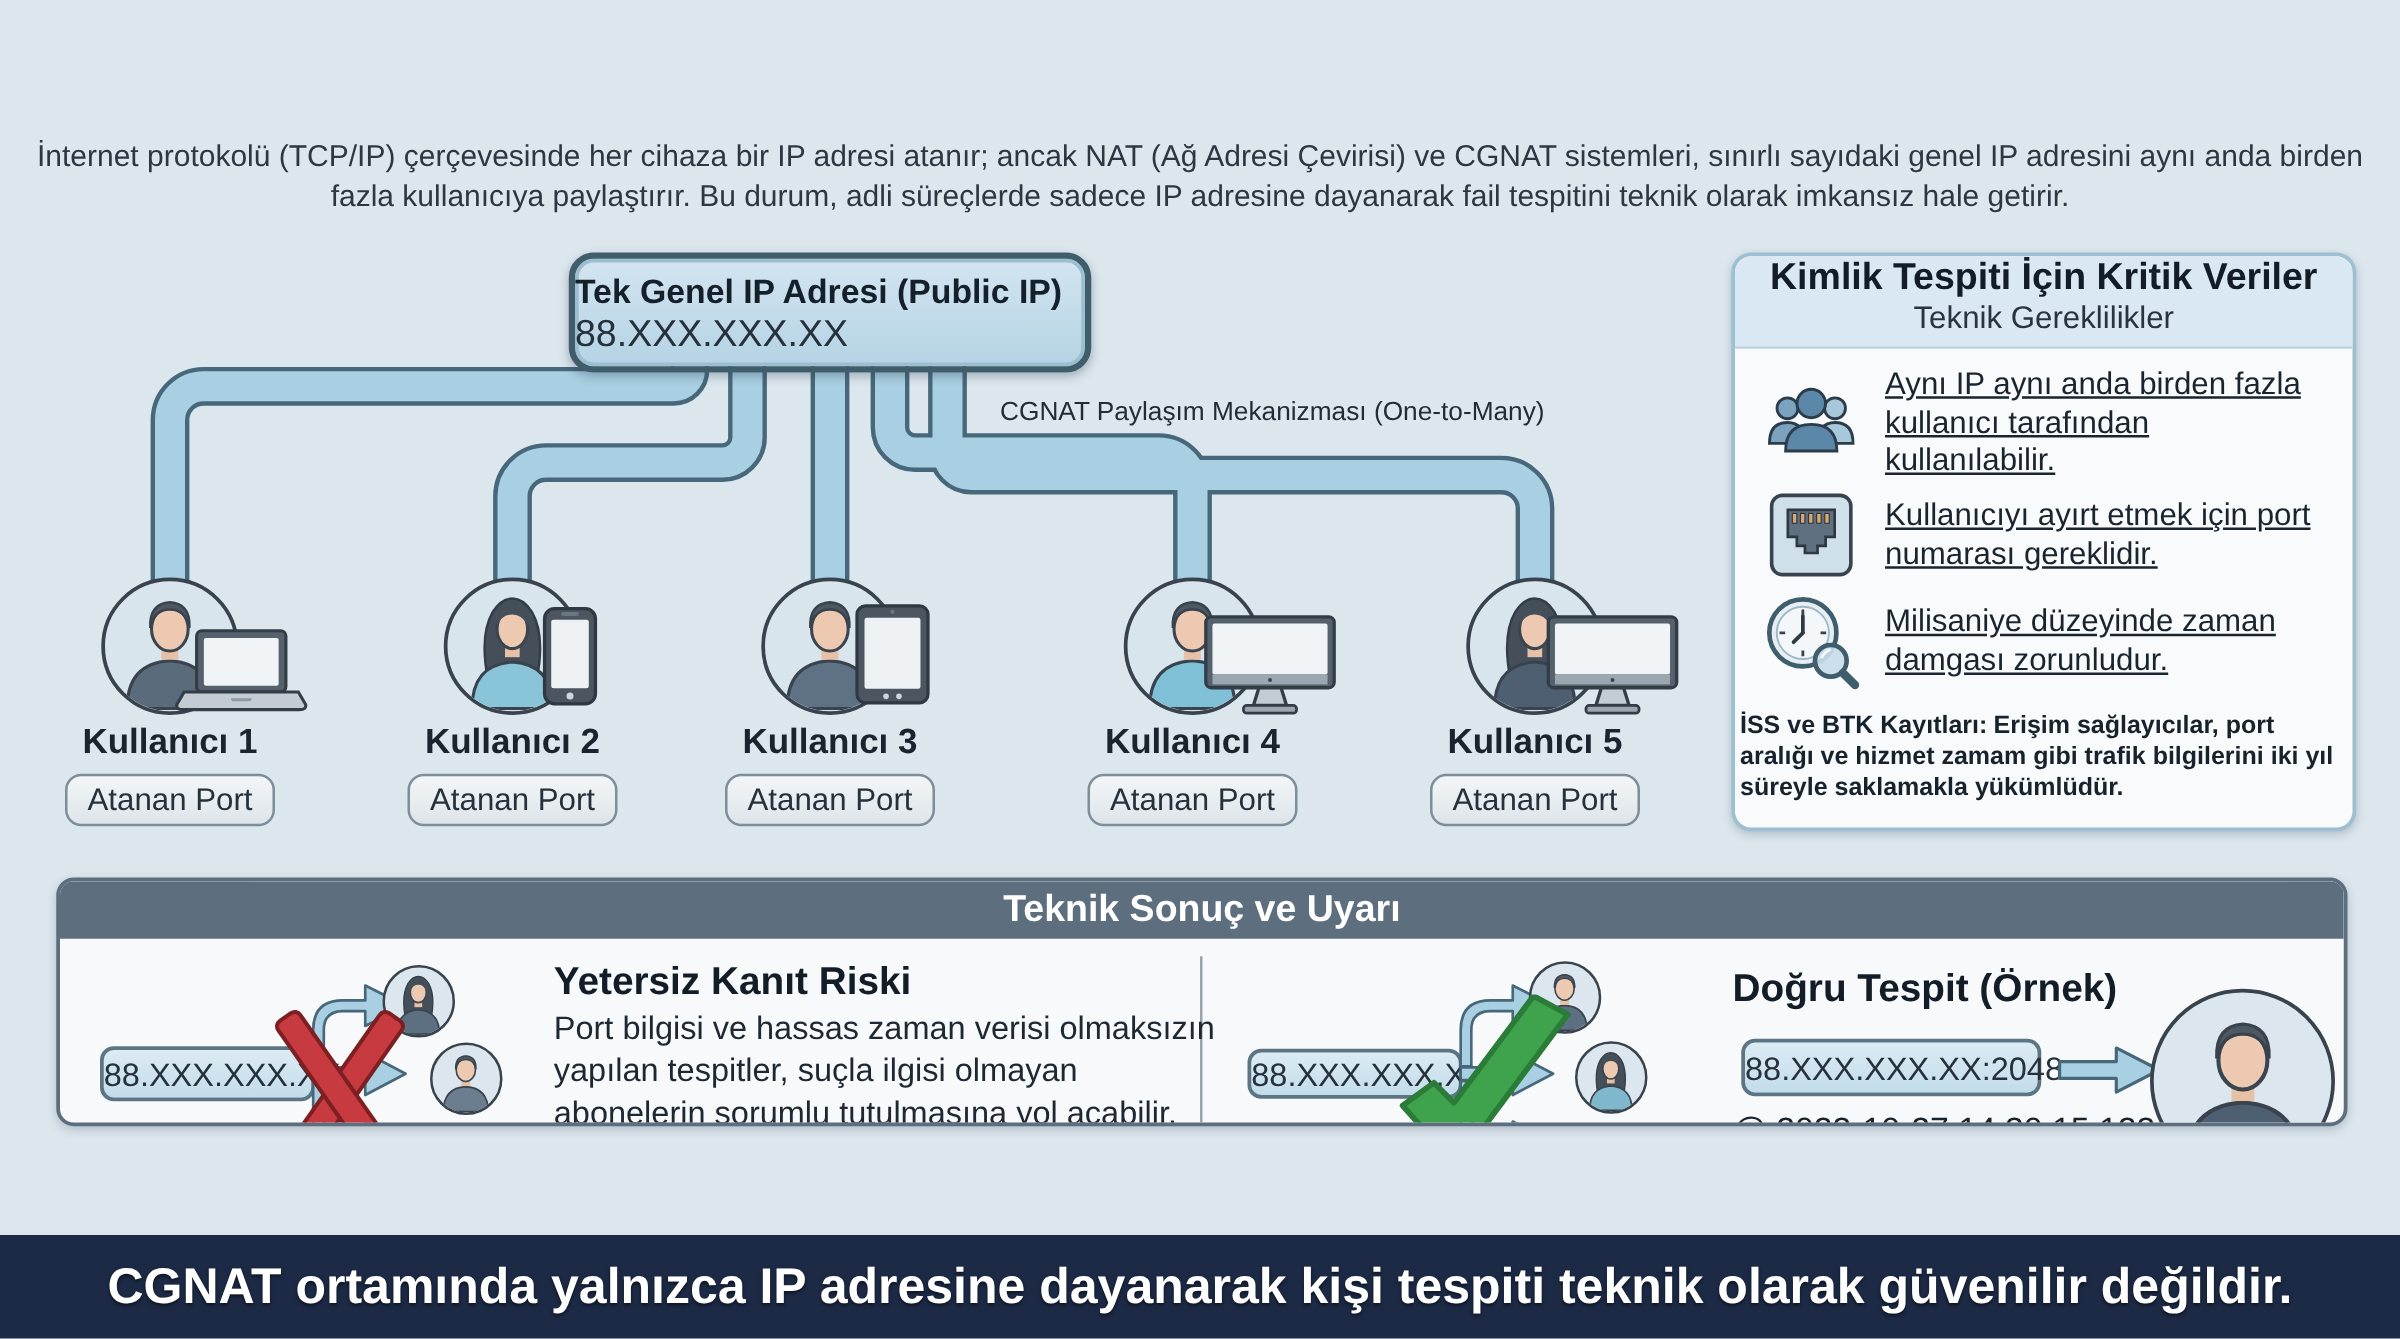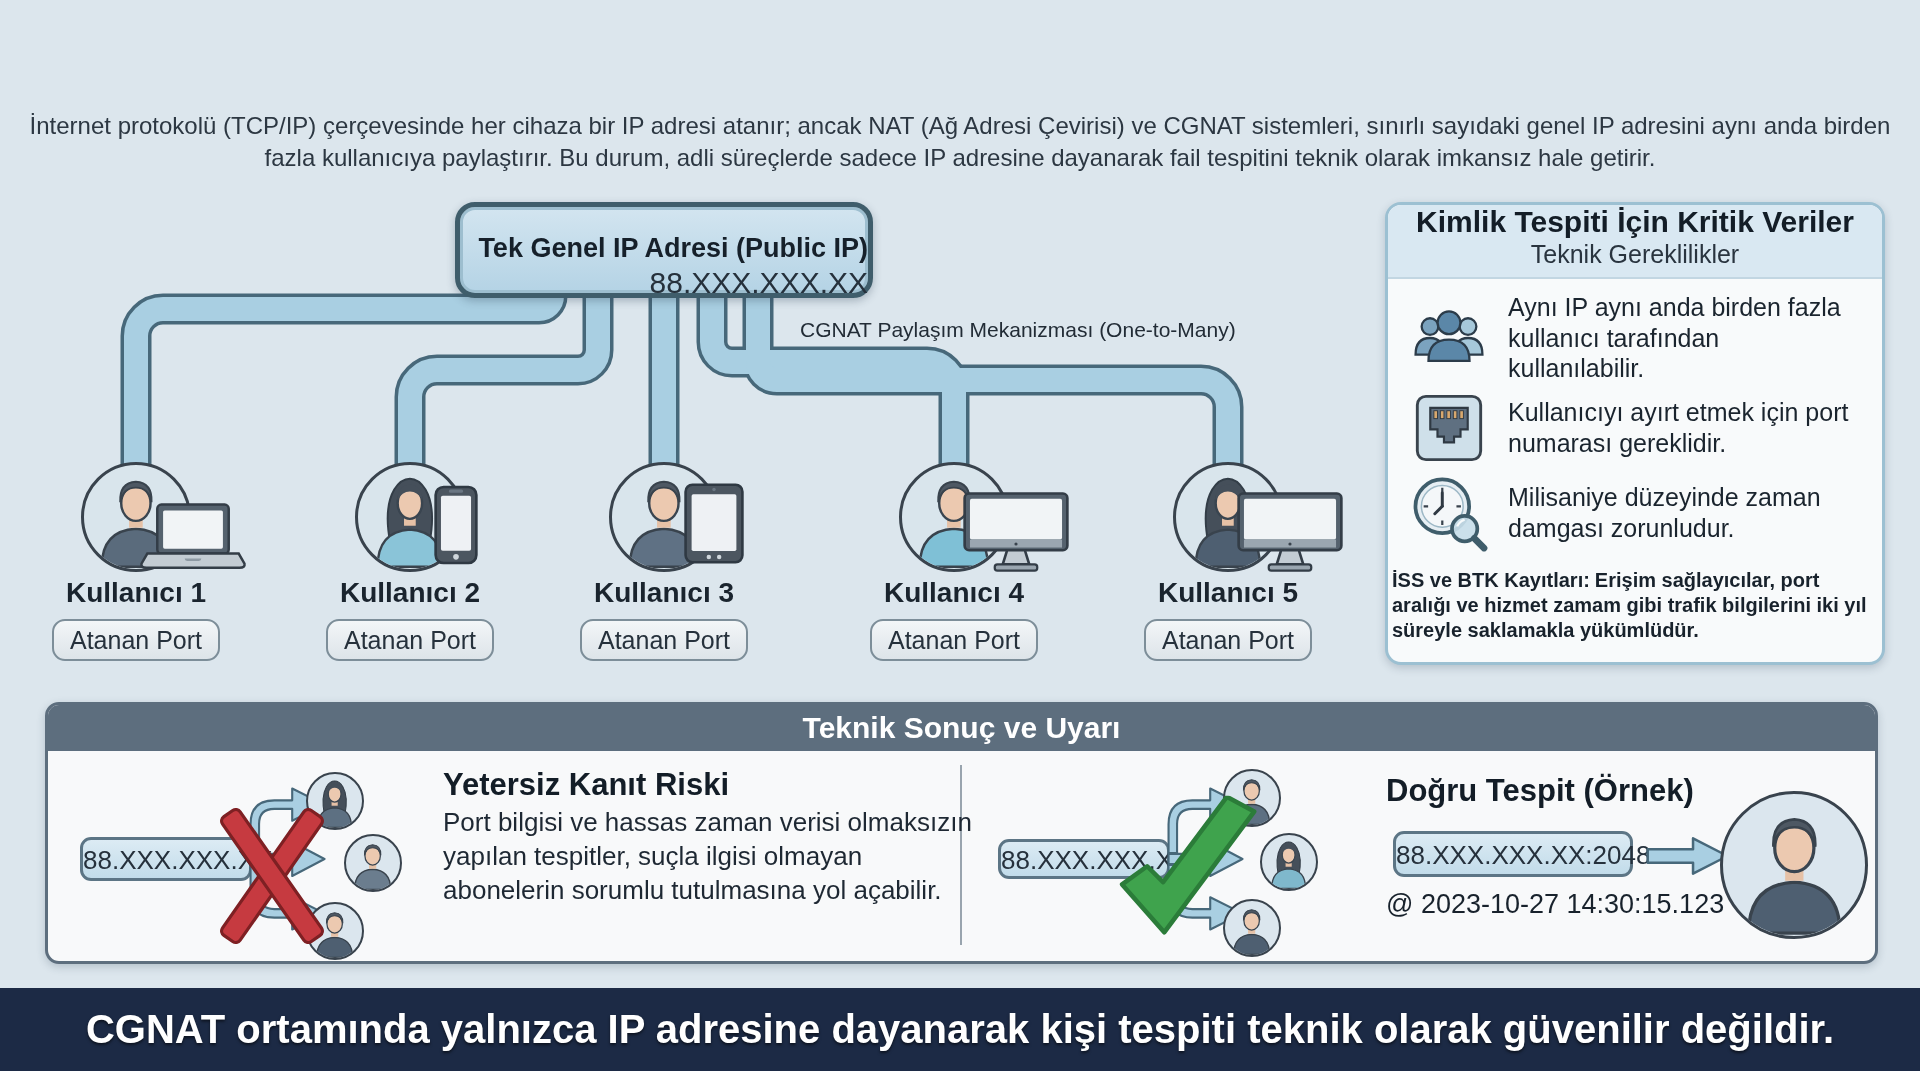--- a/index.html
+++ b/index.html
@@ -27,21 +27,21 @@
   .pipes { position:absolute; left:0; top:0; z-index:1; }
   .pipe-o { fill:none; stroke:#47687a; stroke-width:31; }
   .pipe-i { fill:none; stroke:#a9cfe2; stroke-width:24; }
 
   
   .ip-box {
     position:absolute; left:455px; top:202px; width:418px; height:96px; z-index:2;
     background:linear-gradient(#d3e5f0,#b4d3e5);
     border:5px solid #3f5d6b; border-radius:20px;
     box-shadow:0 3px 8px rgba(40,60,80,.3), inset 0 0 0 3px #9dbecf;
-    text-align:right; padding-top:26px;
+    text-align:left; padding-top:11px;
   }
   .ip-box .l1 { font-size:27px; font-weight:bold; color:#16202a; }
   .ip-box .l2 { font-size:30px; color:#26313c; margin-top:2px; }
 
   .mech-label {
     position:absolute; left:800px; top:318px; z-index:2;
     font-size:21px; color:#222c36;
   }
 
   
@@ -75,27 +75,27 @@
   }
   .panel-head {
     background:#d9e8f2; border-bottom:2px solid #c2d6e2;
     text-align:center; padding:0 6px 8px;
   }
   .panel-head .t { font-size:30px; font-weight:bold; color:#131d27; }
   .panel-head .s { font-size:25px; color:#29343f; margin-top:1px; }
   .panel-items { padding:13px 20px 0; }
   .p-item { display:flex; align-items:center; gap:18px; margin-bottom:8px; }
   .p-ico { flex:0 0 82px; display:flex; justify-content:center; }
-  .p-txt { font-size:25px; line-height:1.22; color:#1a242e; }
+  .p-txt { font-size:25px; line-height:1.22; color:#1a242e;text-decoration:underline; }
   .panel-note { padding:6px 4px 0; font-size:20px; line-height:1.27; color:#18222c;font-weight:bold; }
   .panel-note b { margin-right:5px; }
 
   
   .result {
-    position:absolute; left:45px; top:702px; width:1833px; height:262px; z-index:2;
+    position:absolute; left:45px; top:702px; width:1833px; height:199px; z-index:2;
     background:#f8f9fa; border:3px solid #5d6e7e; border-radius:14px;
     box-shadow:0 3px 8px rgba(40,60,80,.22); overflow:hidden;
   }
   .result-head {
     height:46px; line-height:46px; background:#5d6e7e;
     color:#ffffff; font-size:30px; font-weight:bold; text-align:center;
   }
   .result-body { position:relative; height:210px; }
   .divider { position:absolute; left:912px; top:14px; bottom:16px; width:2px; background:#99a4ae; }
 

